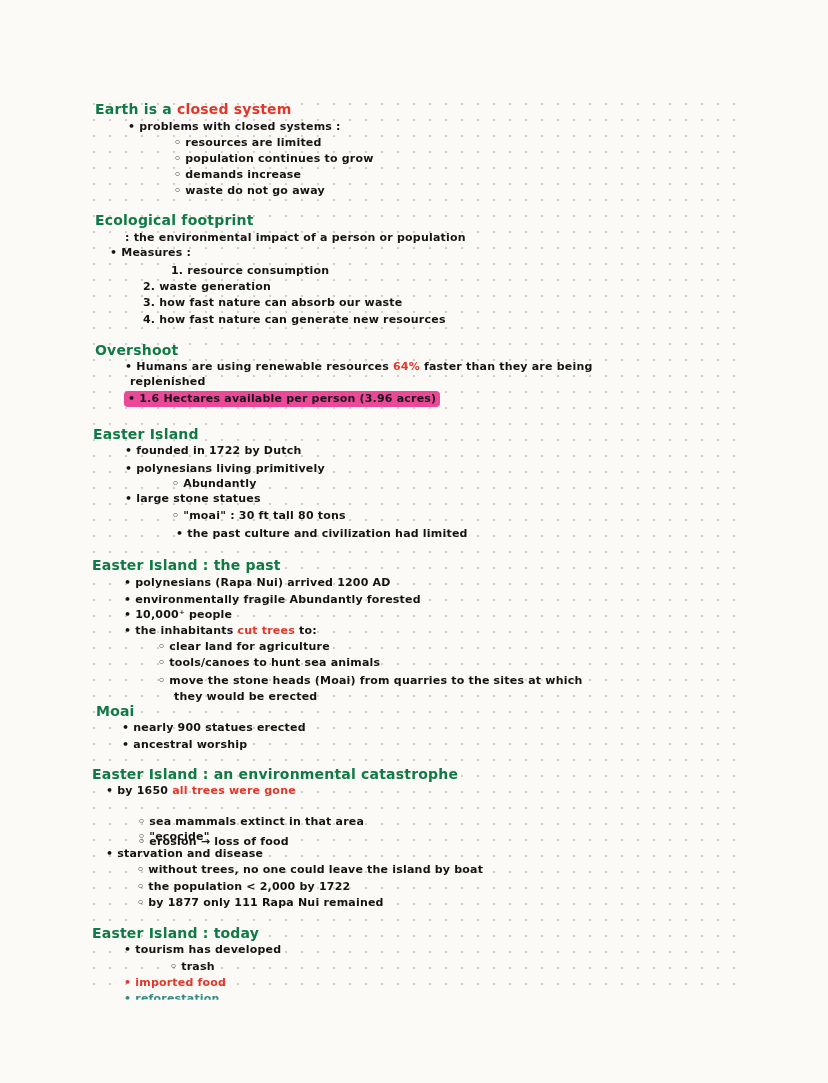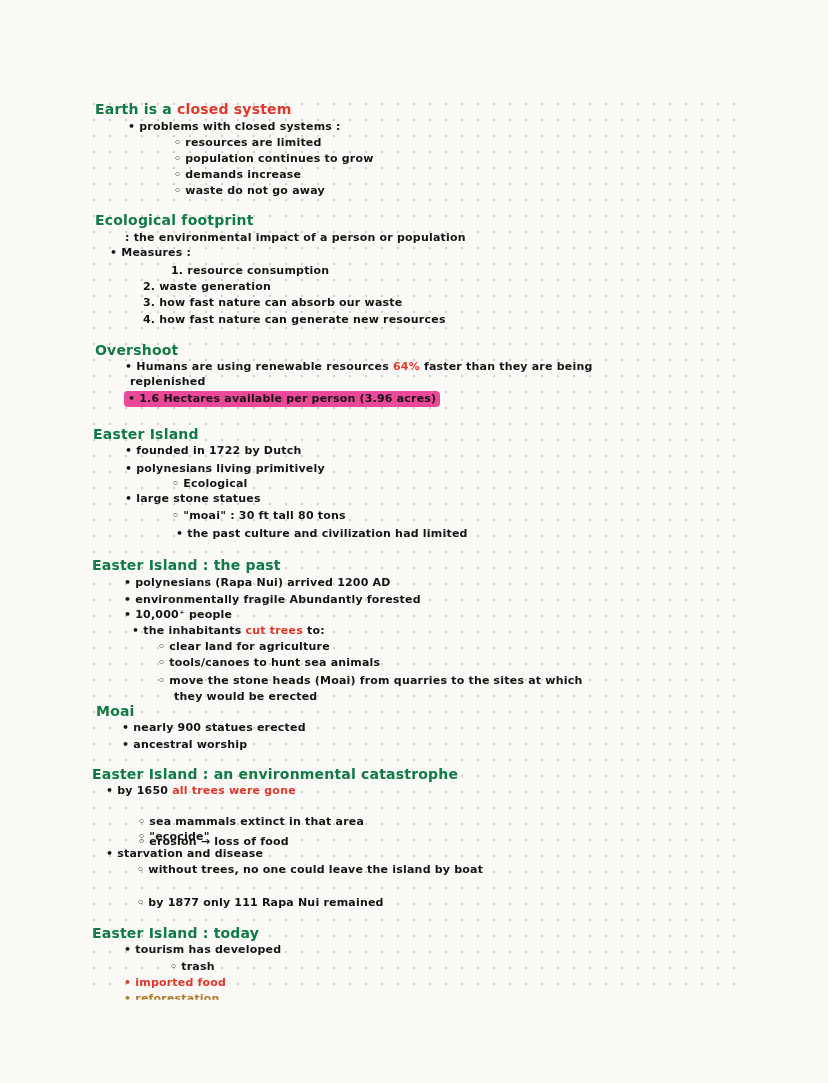--- a/index.html
+++ b/index.html
@@ -24,21 +24,21 @@
     .ln {
       position: absolute; white-space: nowrap;
       font-size: 11px; line-height: 16px; font-weight: bold;
       letter-spacing: 0.2px;
     }
     .h { color: #0f7a46; font-size: 14px; }
     .red { color: #e2372a; }
     .hl { background: #ec4899; border-radius: 4px; padding: 0 4px; }
     .b::before { content: "• "; }
     .c::before { content: "◦ "; font-weight: bold; }
-    .fade { color: #a16207; opacity: 0.85; clip-path: inset(0 0 45% 0); }
+    .fade { color: #0f766e; opacity: 0.85; clip-path: inset(0 0 45% 0); }
   </style>
 </head>
 <body>
 
 <div class="grid"></div>
 
 <div class="page">
 
   <div class="ln h" style="left:95px;top:101px;">
     <span>Earth is a</span>
@@ -63,30 +63,30 @@
     <span>Humans are using renewable resources</span>
     <span class="red">64%</span>
     <span>faster than they are being</span>
   </div>
   <div class="ln" style="left:130px;top:374px;">replenished</div>
   <div class="ln b hl" style="left:124px;top:391px;">1.6 Hectares available per person (3.96 acres)</div>
 
   <div class="ln h" style="left:93px;top:426px;">Easter Island</div>
   <div class="ln b" style="left:125px;top:443px;">founded in 1722 by Dutch</div>
   <div class="ln b" style="left:125px;top:461px;">polynesians living primitively</div>
-  <div class="ln c" style="left:172px;top:476px;">Ecological</div>
+  <div class="ln c" style="left:172px;top:476px;">Abundantly</div>
   <div class="ln b" style="left:125px;top:491px;">large stone statues</div>
   <div class="ln c" style="left:172px;top:508px;">"moai" : 30 ft tall 80 tons</div>
   <div class="ln b" style="left:176px;top:526px;">the past culture and civilization had limited</div>
 
   <div class="ln h" style="left:92px;top:557px;">Easter Island : the past</div>
   <div class="ln b" style="left:124px;top:575px;">polynesians (Rapa Nui) arrived 1200 AD</div>
   <div class="ln b" style="left:124px;top:592px;">environmentally fragile Abundantly forested</div>
   <div class="ln b" style="left:124px;top:607px;">10,000⁺ people</div>
-  <div class="ln b" style="left:132px;top:623px;">
+  <div class="ln b" style="left:124px;top:623px;">
     <span>the inhabitants</span>
     <span class="red">cut trees</span>
     <span>to:</span>
   </div>
   <div class="ln c" style="left:158px;top:639px;">clear land for agriculture</div>
   <div class="ln c" style="left:158px;top:655px;">tools/canoes to hunt sea animals</div>
   <div class="ln c" style="left:158px;top:673px;">move the stone heads (Moai) from quarries to the sites at which</div>
   <div class="ln" style="left:174px;top:689px;">they would be erected</div>
 
   <div class="ln h" style="left:96px;top:703px;">Moai</div>
@@ -96,20 +96,21 @@
   <div class="ln h" style="left:92px;top:766px;">Easter Island : an environmental catastrophe</div>
   <div class="ln b" style="left:106px;top:783px;">
     <span>by 1650</span>
     <span class="red">all trees were gone</span>
   </div>
   <div class="ln c" style="left:138px;top:798px;margin-top:36px;">erosion → loss of food</div>
   <div class="ln c" style="left:138px;top:814px;">sea mammals extinct in that area</div>
   <div class="ln c" style="left:138px;top:829px;">"ecocide"</div>
   <div class="ln b" style="left:106px;top:846px;">starvation and disease</div>
   <div class="ln c" style="left:137px;top:862px;">without trees, no one could leave the island by boat</div>
+  <div class="ln c" style="left:137px;top:879px;">the population &lt; 2,000 by 1722</div>
   <div class="ln c" style="left:137px;top:895px;">by 1877 only 111 Rapa Nui remained</div>
 
   <div class="ln h" style="left:92px;top:925px;">Easter Island : today</div>
   <div class="ln b" style="left:124px;top:942px;">tourism has developed</div>
   <div class="ln c" style="left:170px;top:959px;">trash</div>
   <div class="ln b red" style="left:124px;top:975px;">imported food</div>
   <div class="ln b fade" style="left:124px;top:991px;">reforestation</div>
 
 </div>
 

